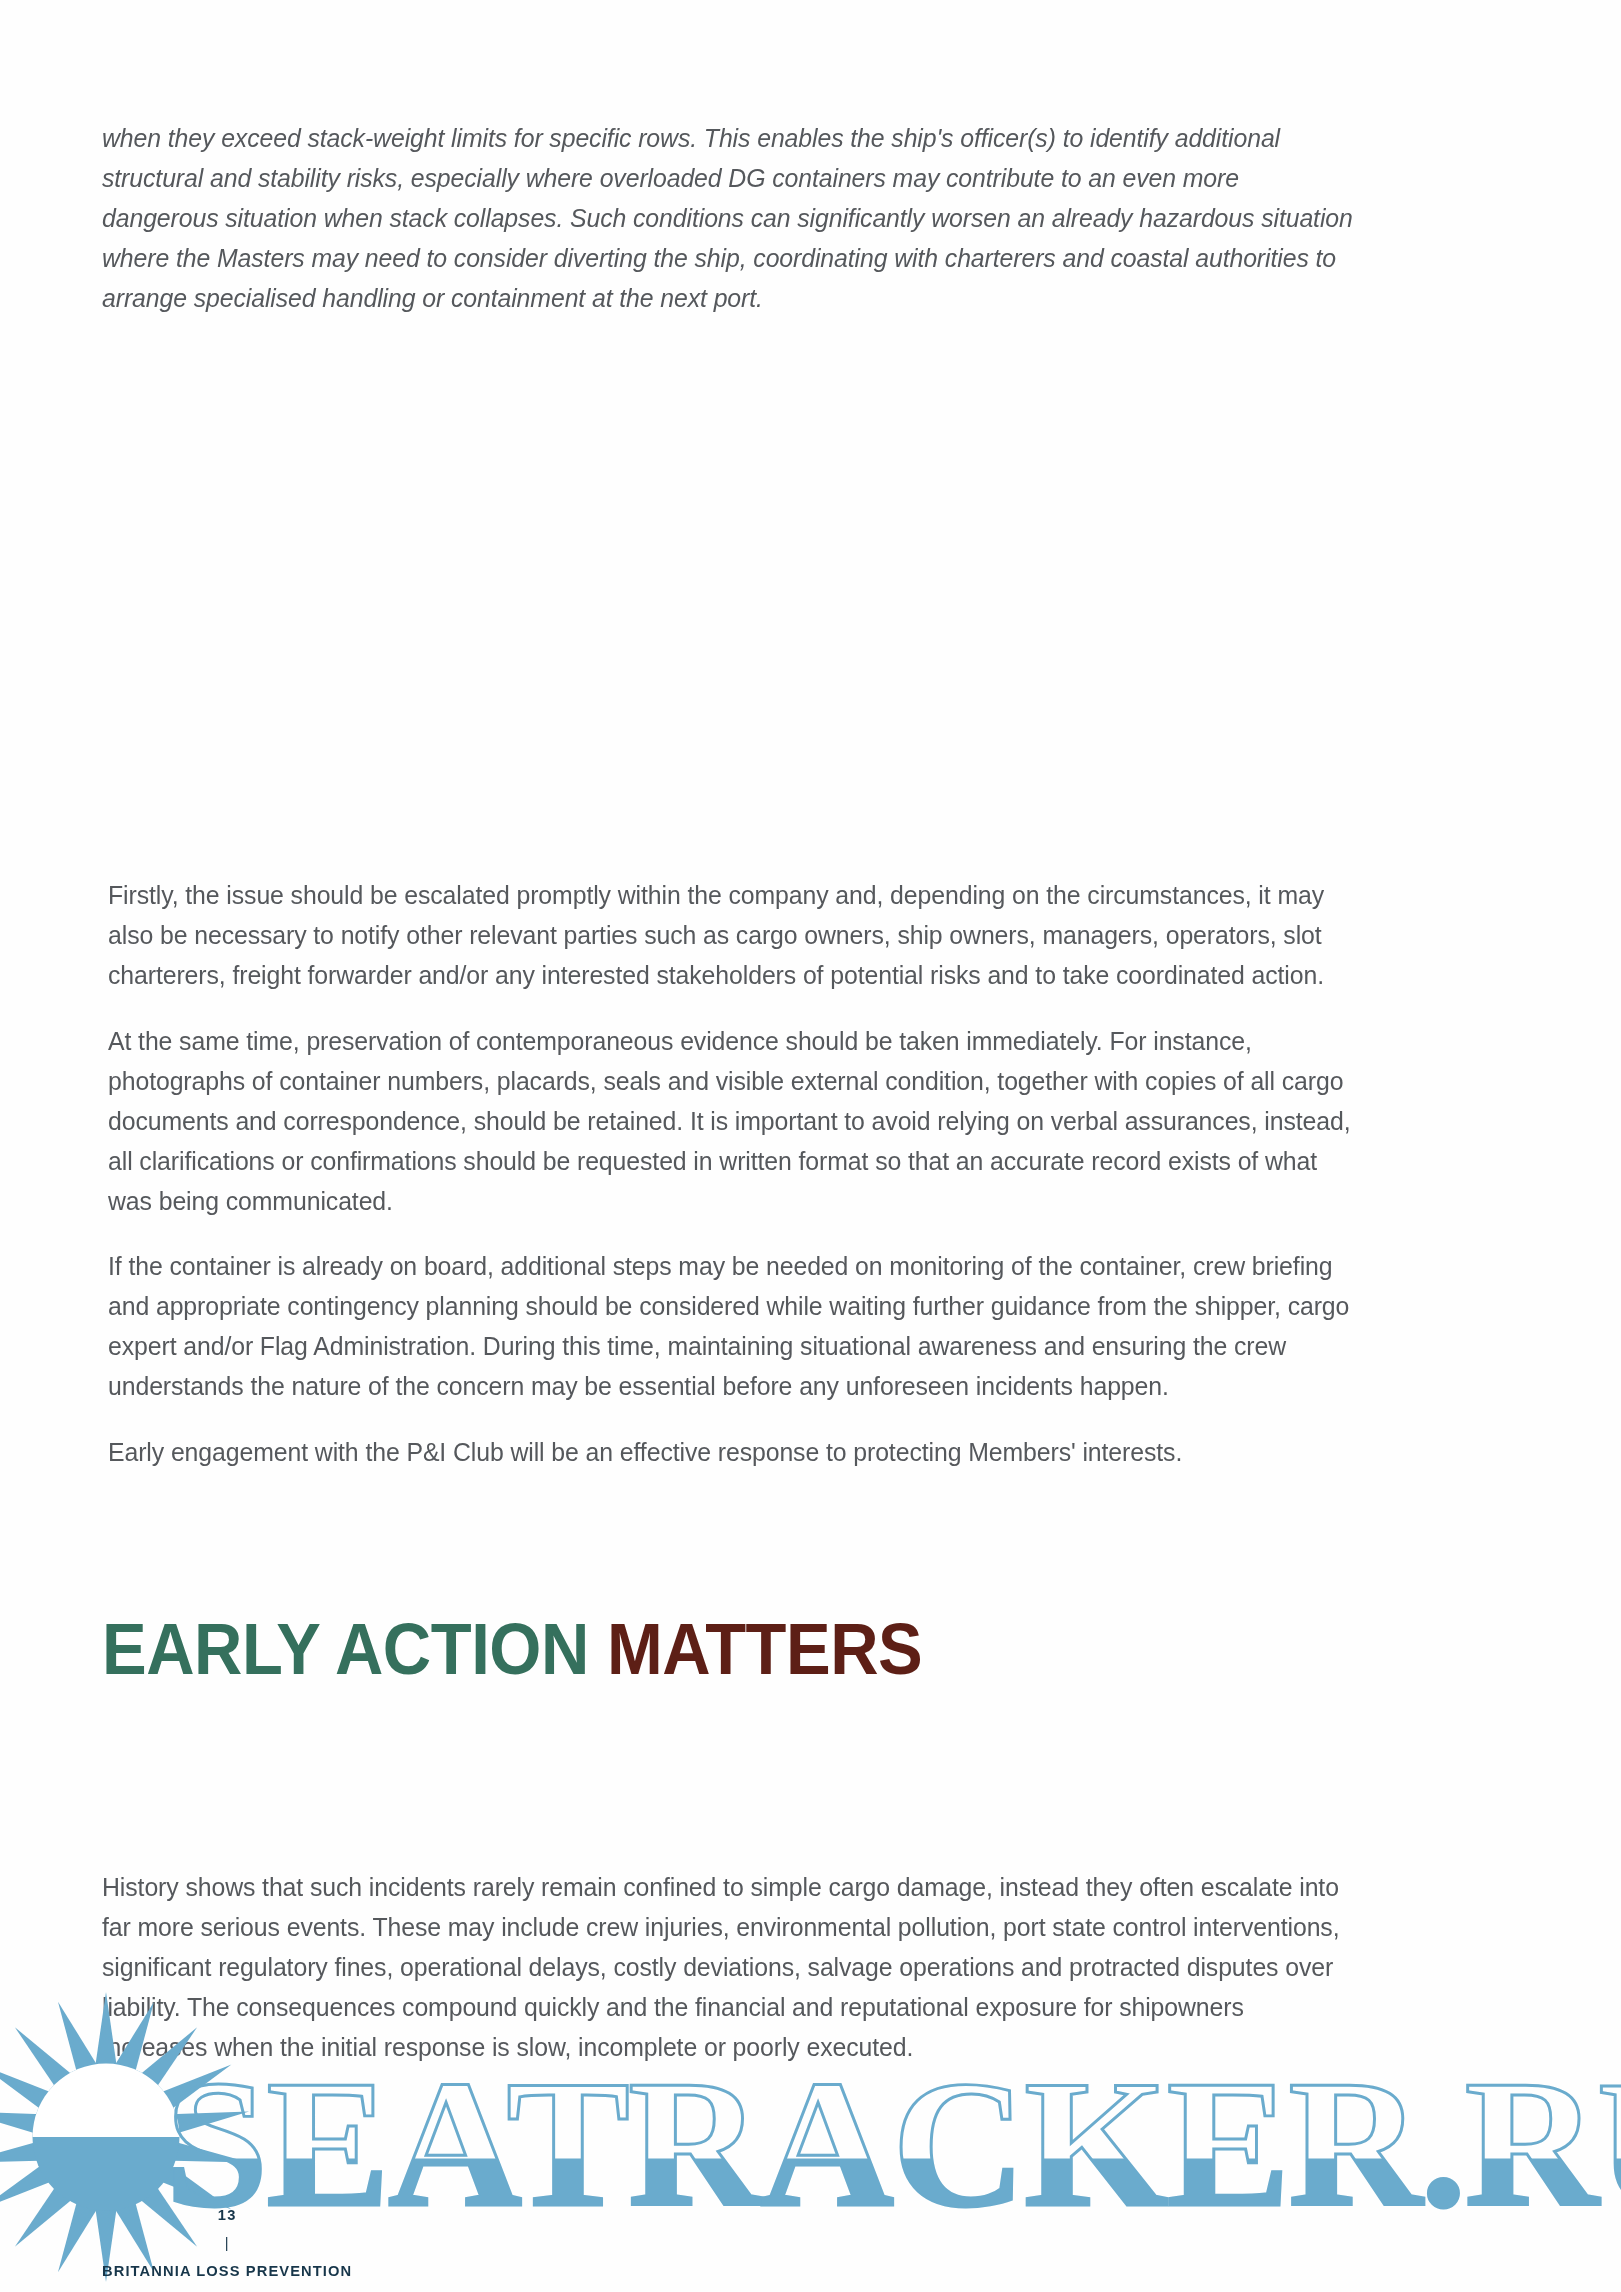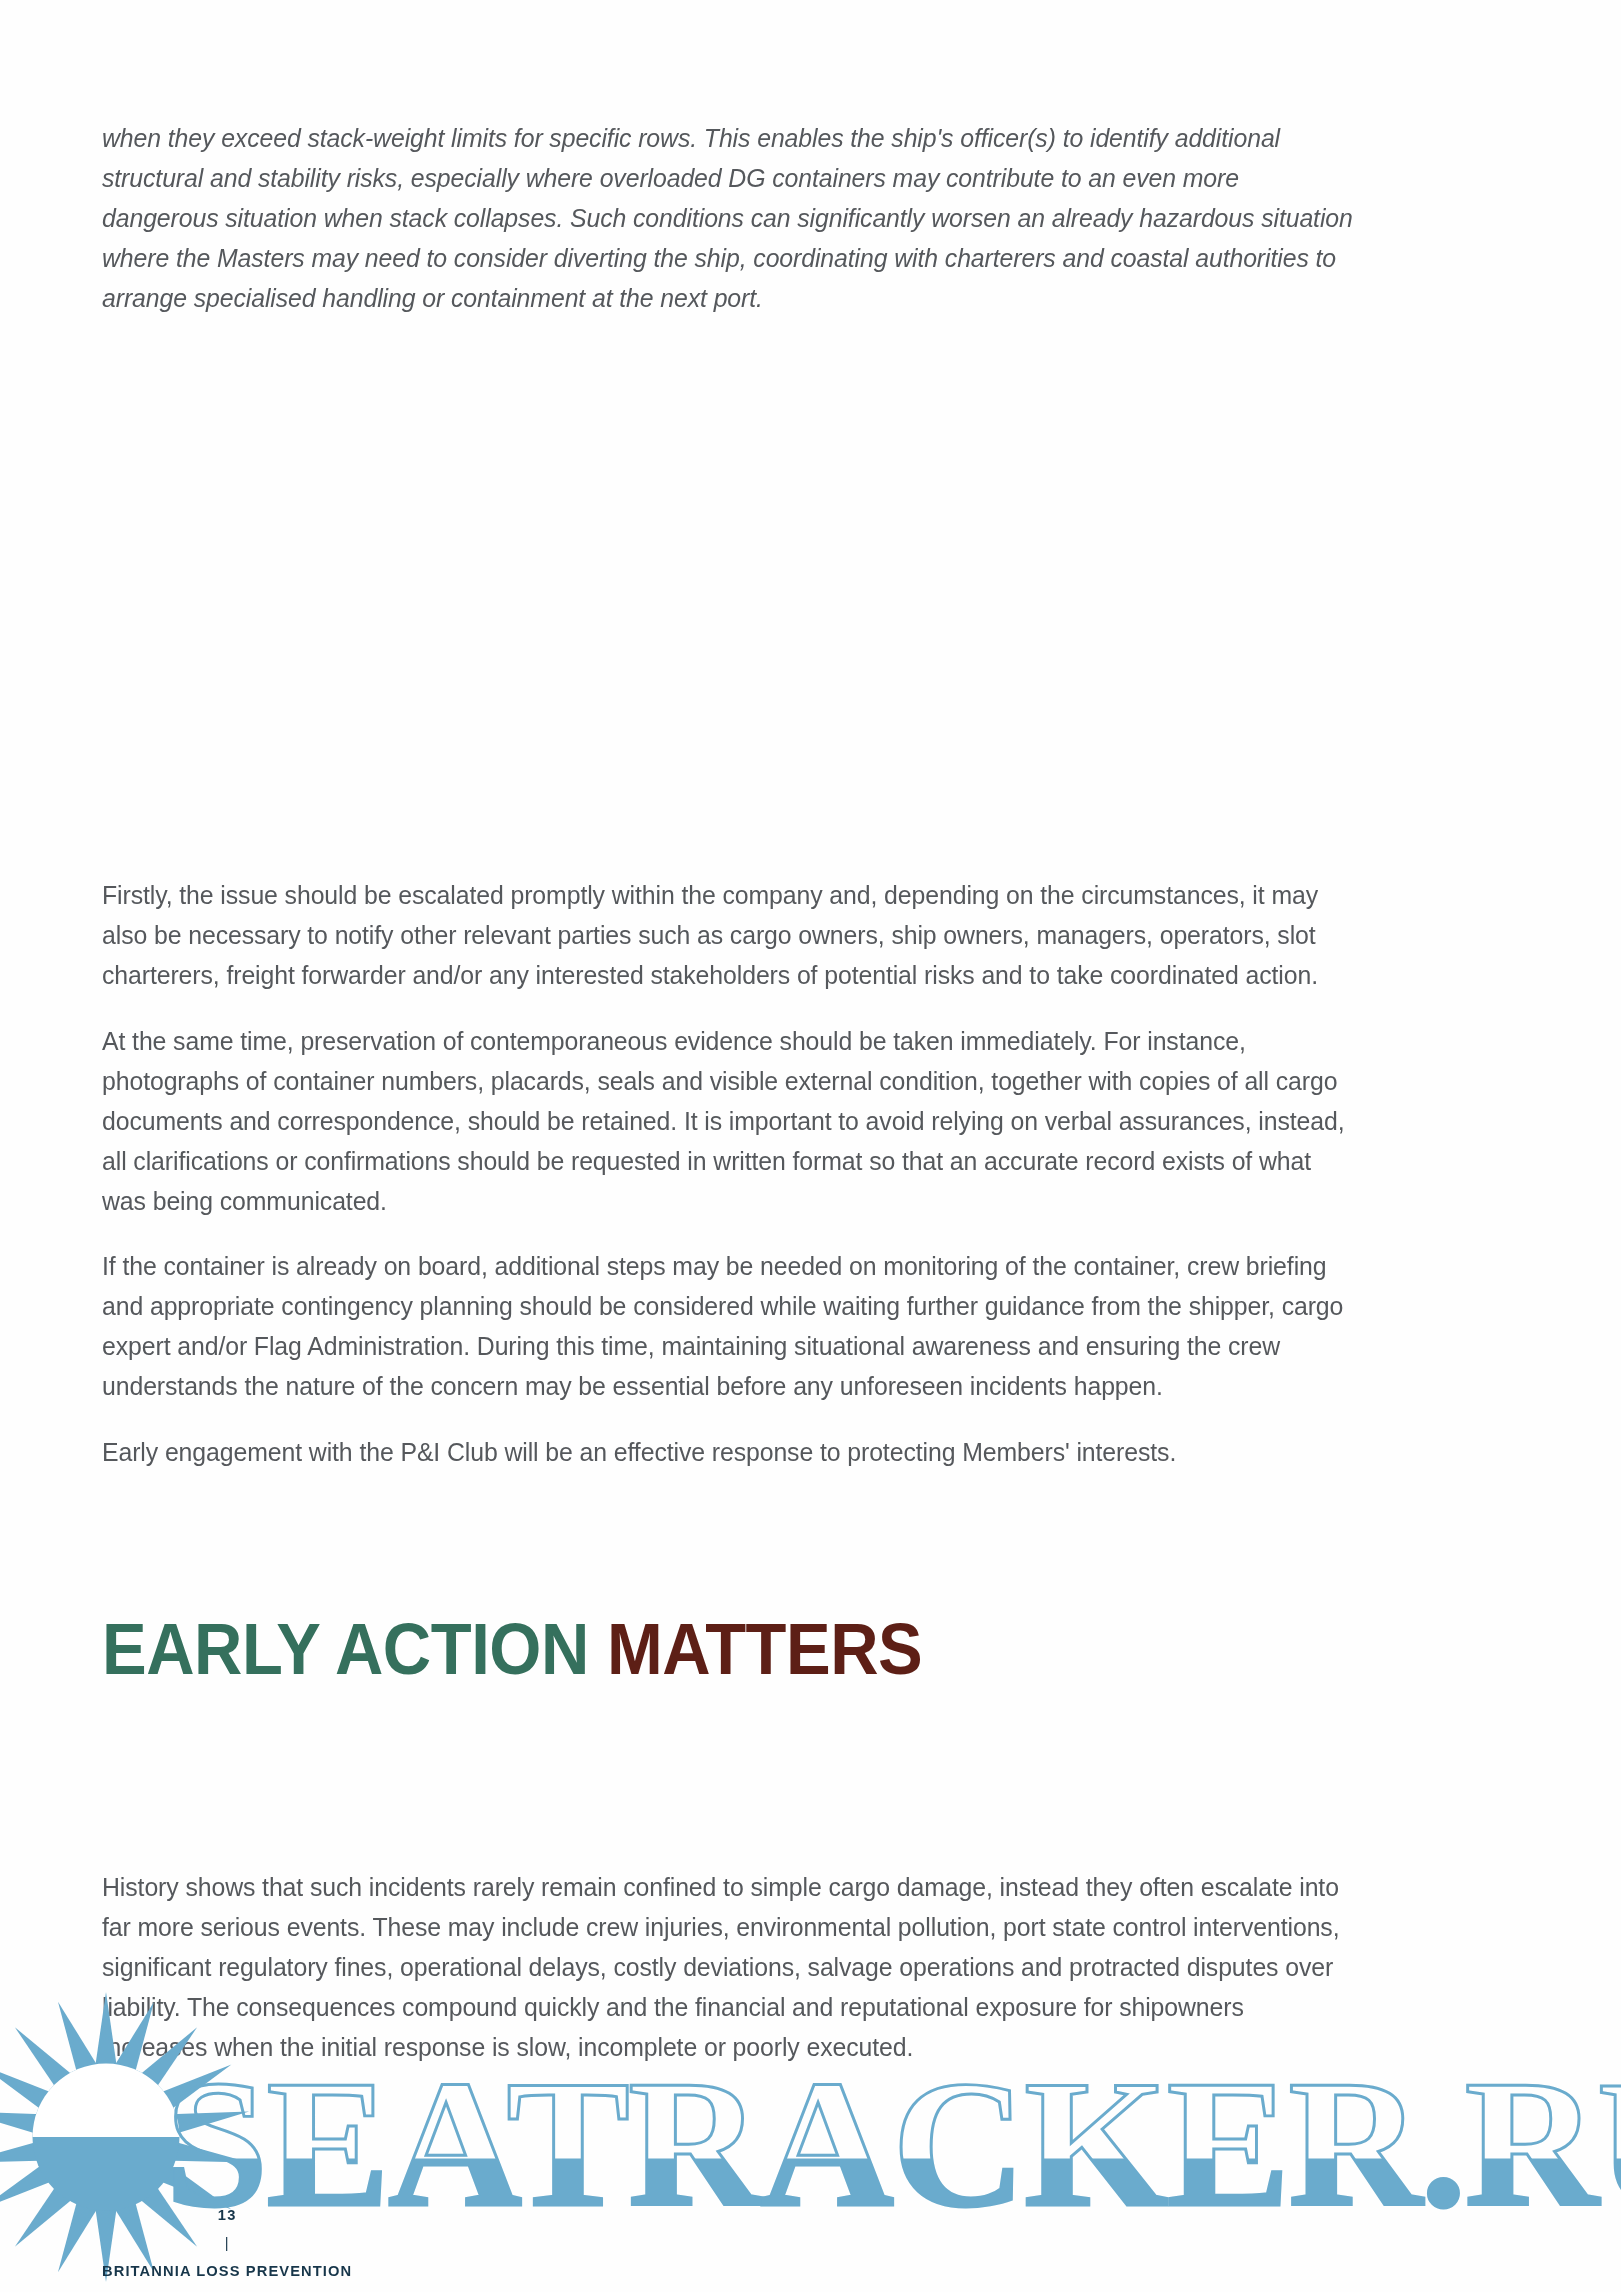--- a/index.html
+++ b/index.html
@@ -72,21 +72,21 @@
     margin: 0;
     width: 1353px;
     transform: scaleX(0.94);
     transform-origin: left top;
   }
 
   
   .block-top-text { position: absolute; left: 0; top: 118px; font-style: italic; }
   .block-h1       { position: absolute; left: 0; top: 395px; }
   .block-sub1     { position: absolute; left: 0; top: 627px; }
-  .block-body1    { position: absolute; left: 0; top: 875px; }
+  .block-body1    { position: absolute; left: 6px; top: 875px; }
   .block-h2       { position: absolute; left: 0; top: 1607px; }
   .block-sub2     { position: absolute; left: 0; top: 1750px; }
   .block-body2    { position: absolute; left: 0; top: 1867px; }
 
   
   .footer {
     position: absolute;
     left: 102px;
     top: 2207px;
     display: flex;

